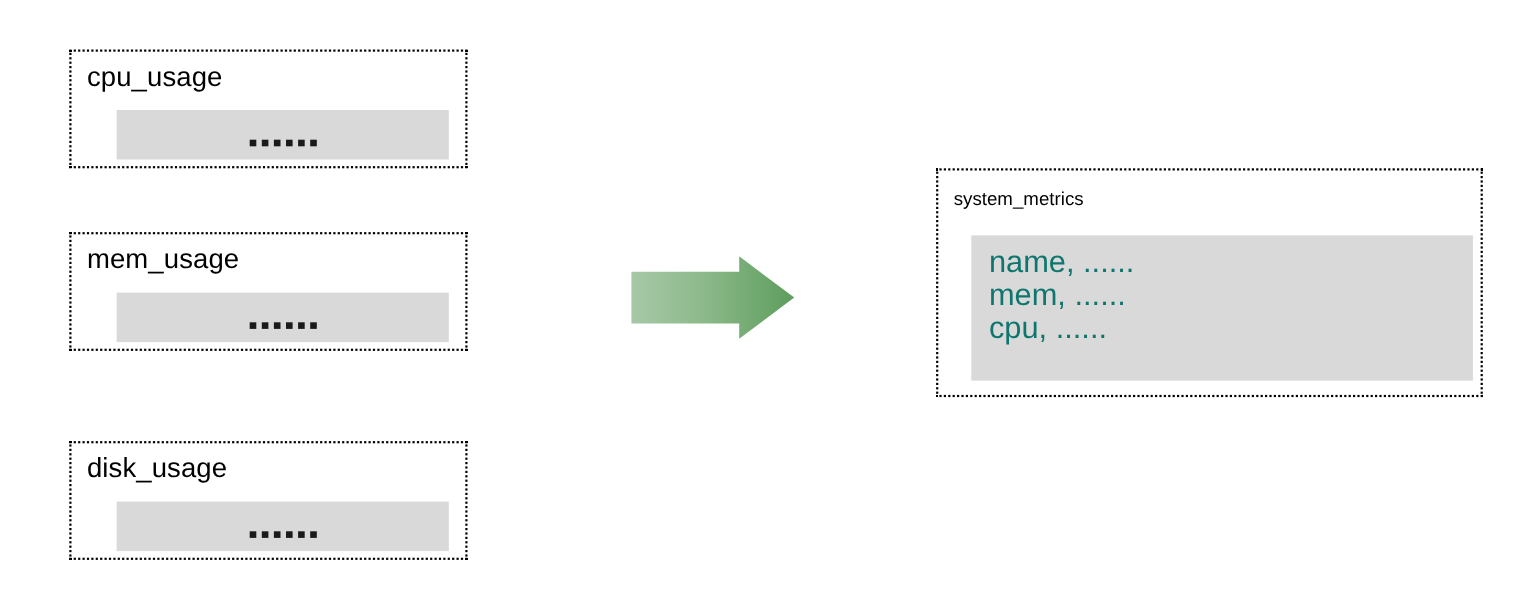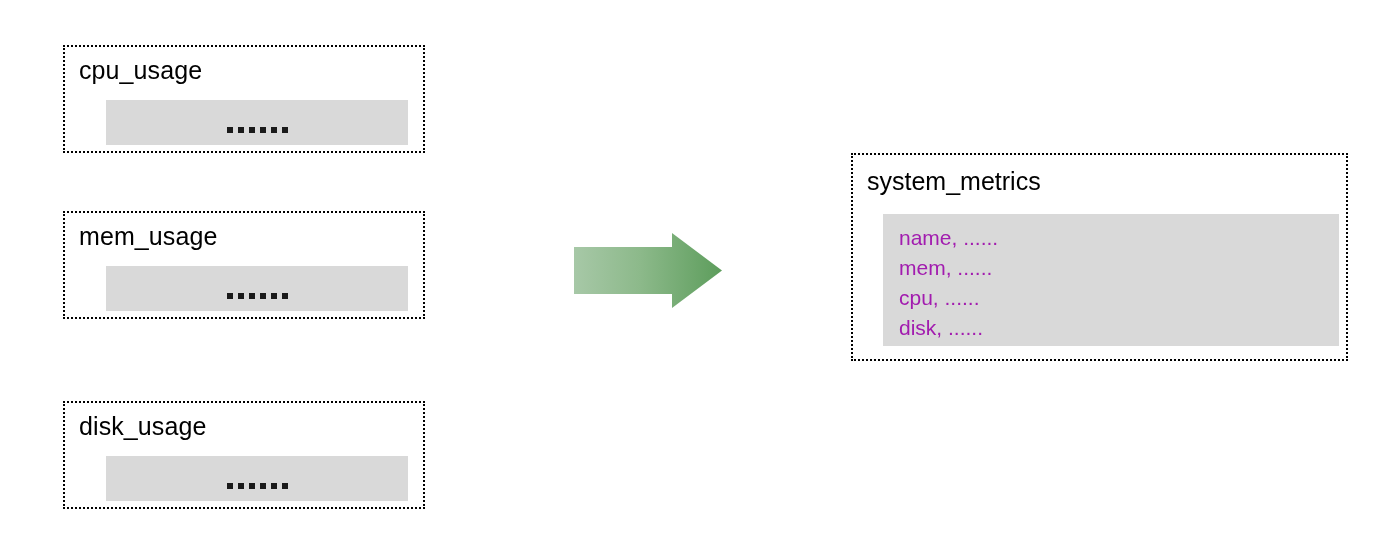--- a/index.html
+++ b/index.html
@@ -84,39 +84,39 @@
     width: 497px;
     height: 208px;
     box-sizing: border-box;
     background: #ffffff;
     border: 2px dotted #000000;
   }
   #target-title {
     position: absolute;
     left: 14px;
     top: 11px;
-    font-size: 25px;
+    font-size: 17px;
     line-height: 30px;
     white-space: nowrap;
   }
   #target-panel {
     position: absolute;
     left: 30px;
     top: 59px;
     width: 456px;
     height: 132px;
     background: #d9d9d9;
     box-sizing: border-box;
     padding: 9px 0 0 16px;
   }
   .field-row {
-    font-size: 21px;
+    font-size: 28px;
     line-height: 30px;
     white-space: nowrap;
-    color: #a21caf;
+    color: #0f766e;
   }
 </style>
 </head>
 <body>
 
 <div id="canvas">
 
   <div class="entity-box" style="left:63px; top:45px; width:362px; height:108px;">
     <div class="entity-title">cpu_usage</div>
     <div class="entity-panel" style="left:41px; top:53px; width:302px; height:45px;">
@@ -172,17 +172,16 @@
     </defs>
     <polygon points="2,16 100,16 100,2 150,39.5 100,77 100,63 2,63" fill="url(#arrowGrad)"></polygon>
   </svg>
 
   <div id="target-box">
     <div id="target-title">system_metrics</div>
     <div id="target-panel">
       <div class="field-row">name, ......</div>
       <div class="field-row">mem, ......</div>
       <div class="field-row">cpu, ......</div>
-      <div class="field-row">disk, ......</div>
     </div>
   </div>
 
 </div>
 
 </body></html>

